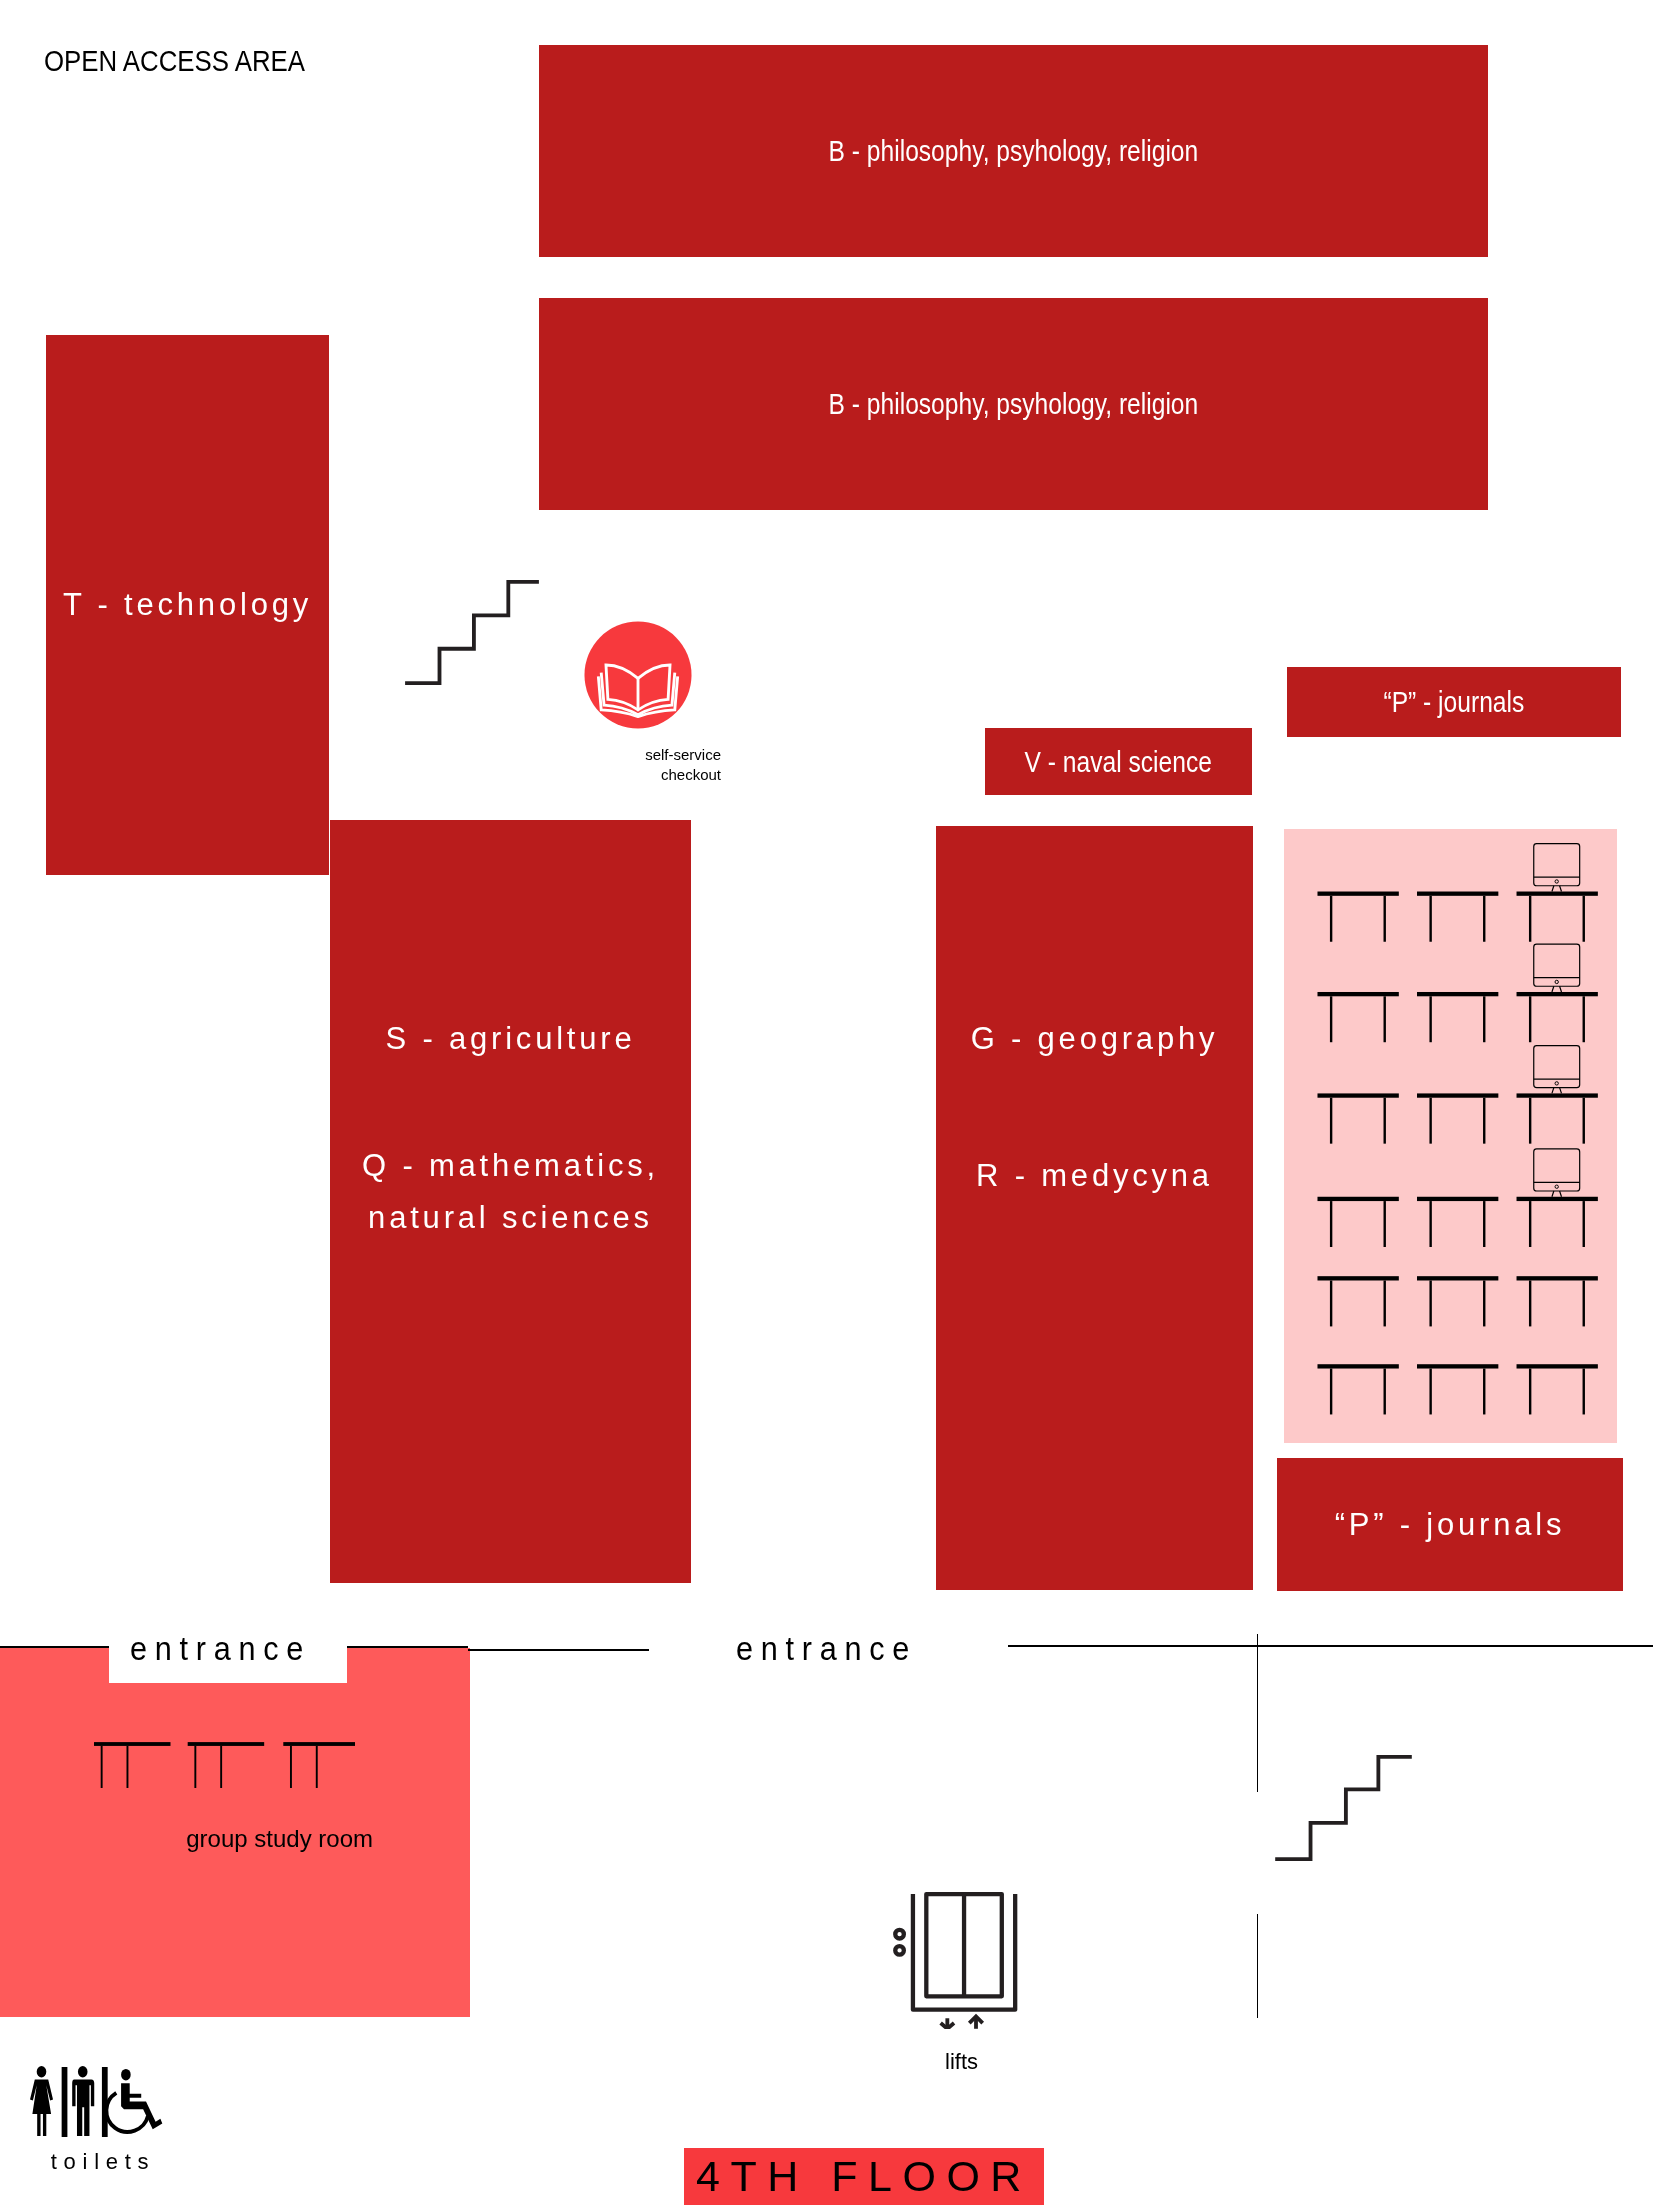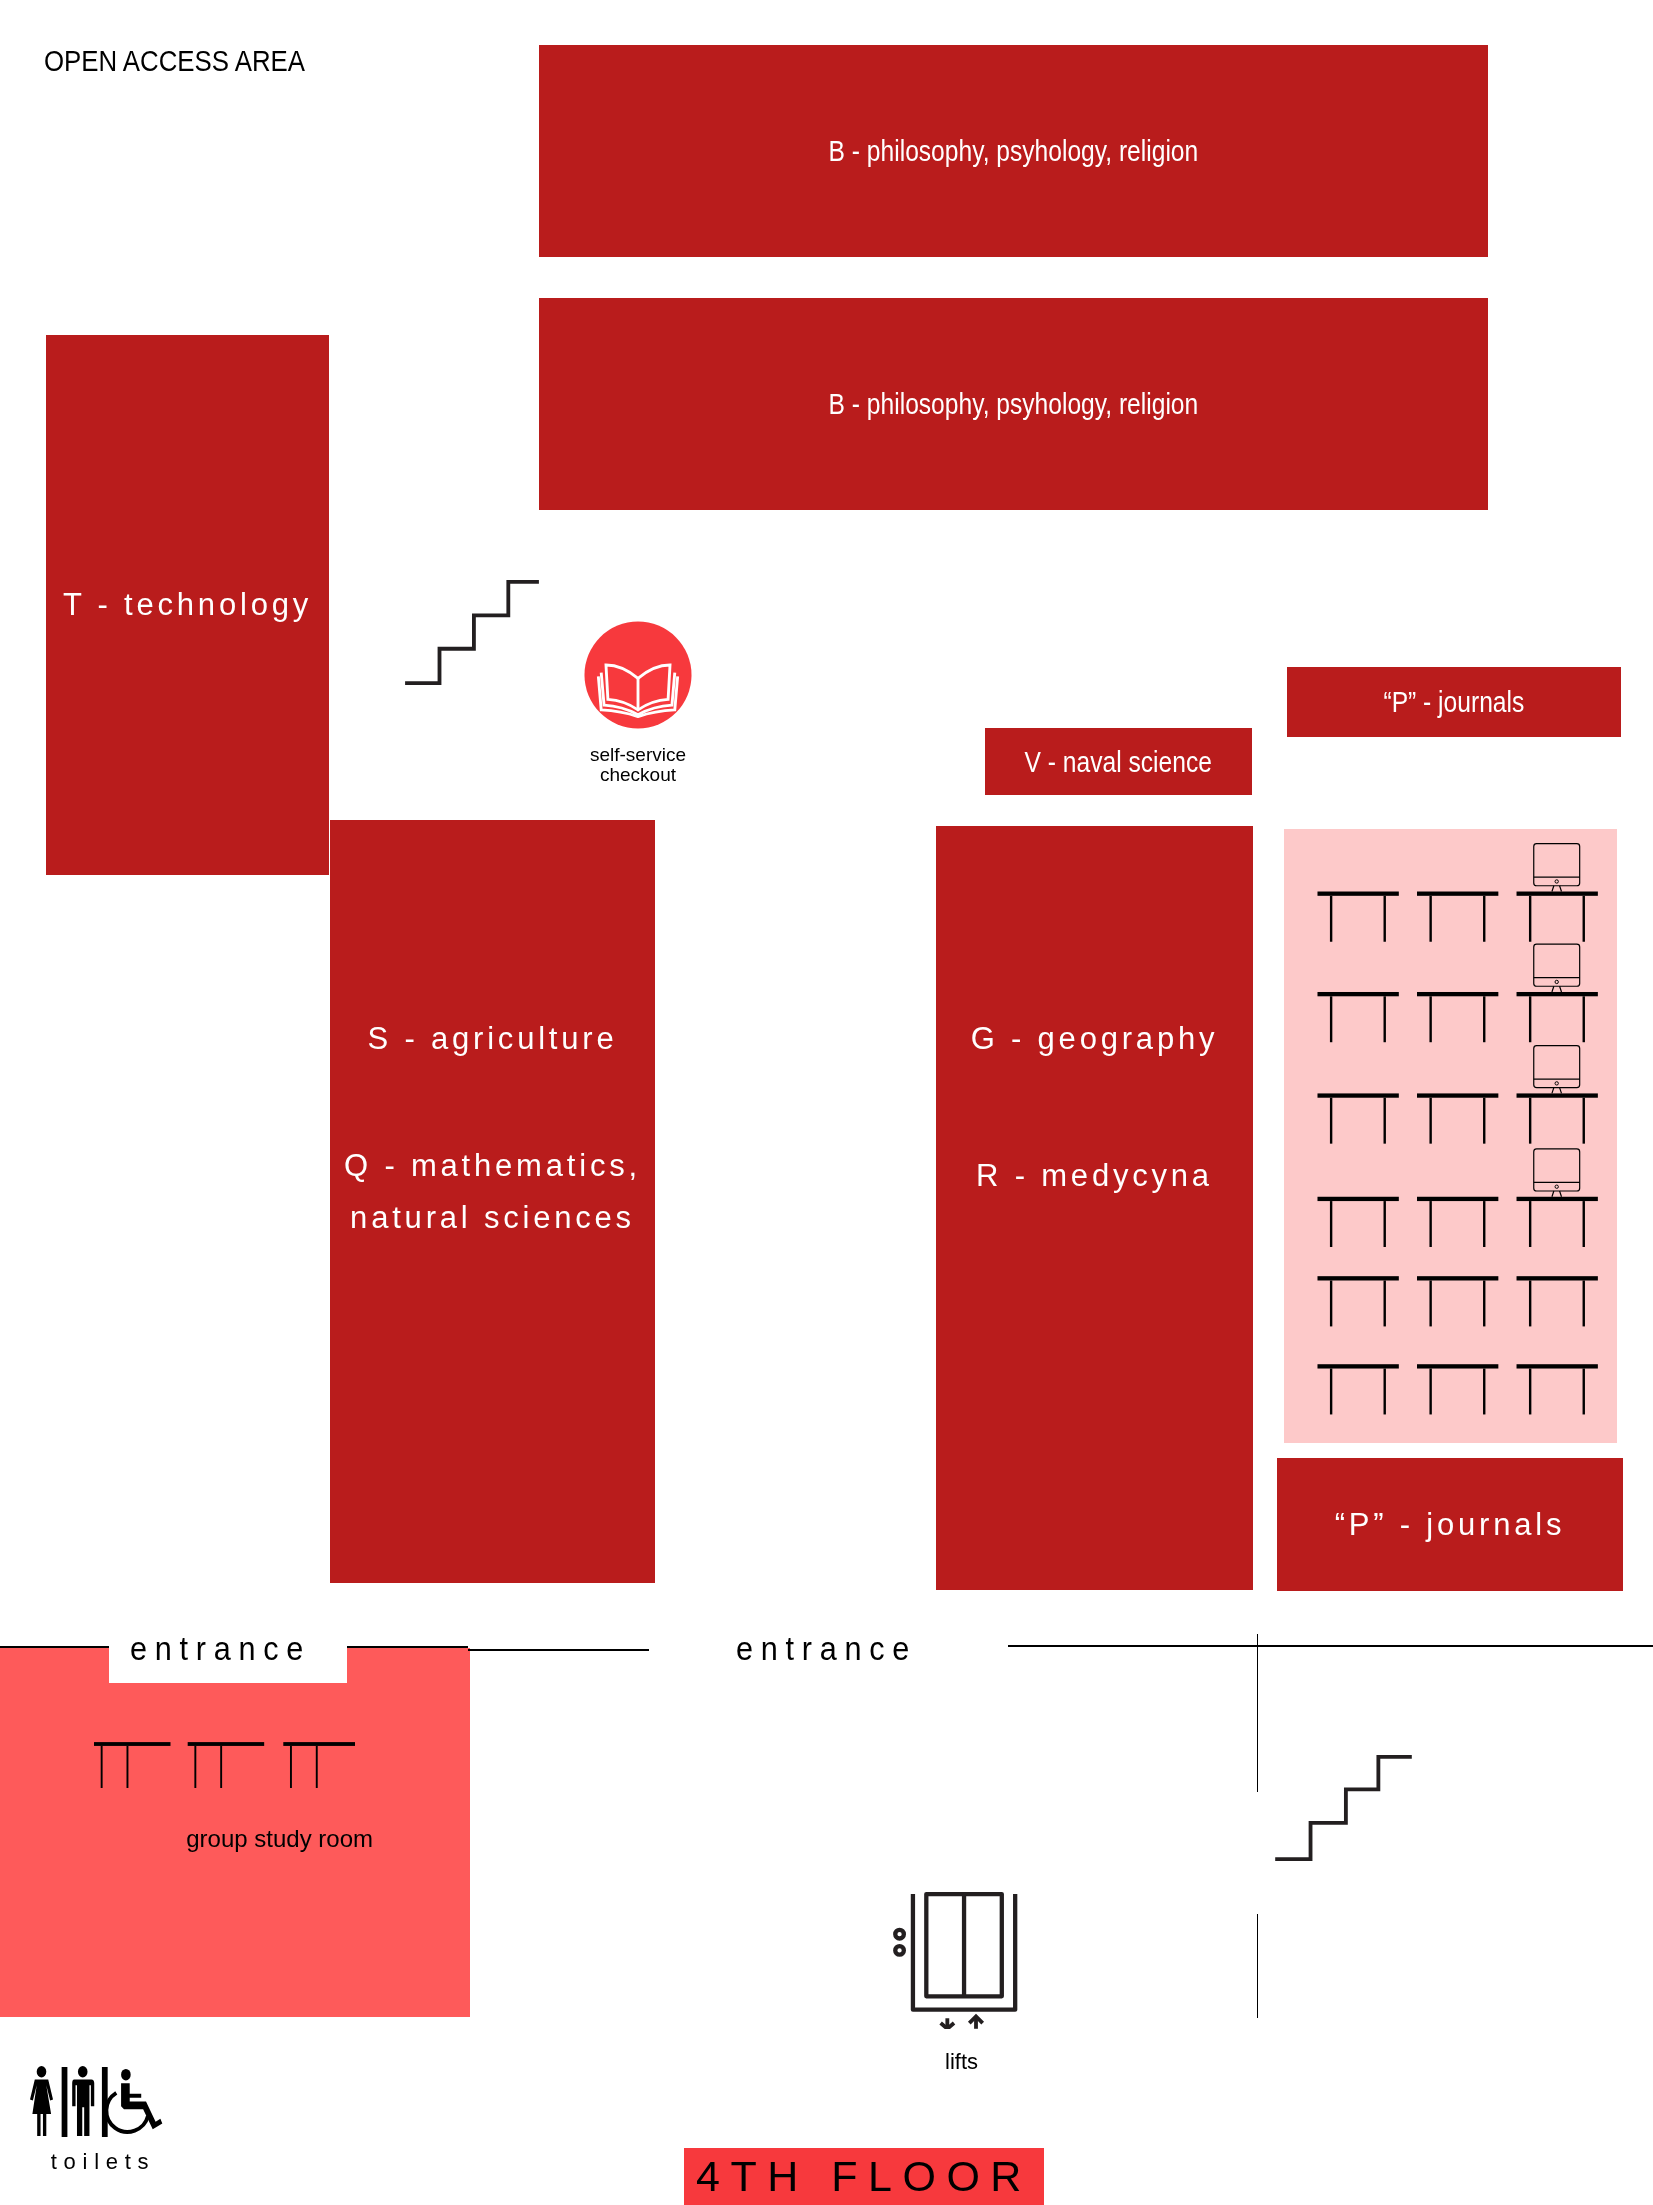--- a/index.html
+++ b/index.html
@@ -50,34 +50,34 @@
   <svg width="108" height="108" viewBox="0 0 226 226">
     <circle cx="113" cy="113" r="112" fill="#f7393d"></circle>
     <g fill="none" stroke="#ffffff" stroke-width="6">
       <path d="M113 120 Q80 92 46 92 L50 164 Q84 166 113 186 Q142 166 176 164 L180 92 Q146 92 113 120 Z"></path>
       <path d="M113 120 L113 184"></path>
       <path d="M36 108 L42 176 Q80 178 113 196 Q146 178 184 176 L190 108"></path>
       <path d="M30 116 L36 186 Q78 188 113 200 Q148 188 190 186 L196 116"></path>
     </g>
   </svg>
 </div>
-<div class="small-label" style="left:555px; top:745px; width:166px; font-size:19px; line-height:20px;">
+<div class="small-label" style="left:555px; top:745px; width:166px; font-size:15px; line-height:20px;text-align:right;">
   <div>self-service</div>
   <div>checkout</div>
 </div>
 
 <div class="shelf" style="left:1287px; top:667px; width:334px; height:70px; font-size:30px;">
   <span class="lbl narrow">“P” - journals</span>
 </div>
 
 <div class="shelf" style="left:985px; top:728px; width:267px; height:67px; font-size:30px;">
   <span class="lbl narrow">V - naval science</span>
 </div>
 
-<div class="shelf" style="left:330px; top:820px; width:325px; height:763px; display:block; font-size:31px;">
+<div class="shelf" style="left:330px; top:820px; width:361px; height:763px; display:block; font-size:31px;">
   <div class="lbl spaced" style="position:absolute; left:0; right:0; top:201px;">S - agriculture</div>
   <div class="lbl spaced" style="position:absolute; left:0; right:0; top:328px;">Q - mathematics,</div>
   <div class="lbl spaced" style="position:absolute; left:0; right:0; top:380px;">natural sciences</div>
 </div>
 
 <div class="shelf" style="left:936px; top:826px; width:317px; height:764px; display:block; font-size:31px;">
   <div class="lbl spaced" style="position:absolute; left:0; right:0; top:195px;">G - geography</div>
   <div class="lbl spaced" style="position:absolute; left:0; right:0; top:332px;">R - medycyna</div>
 </div>
 

